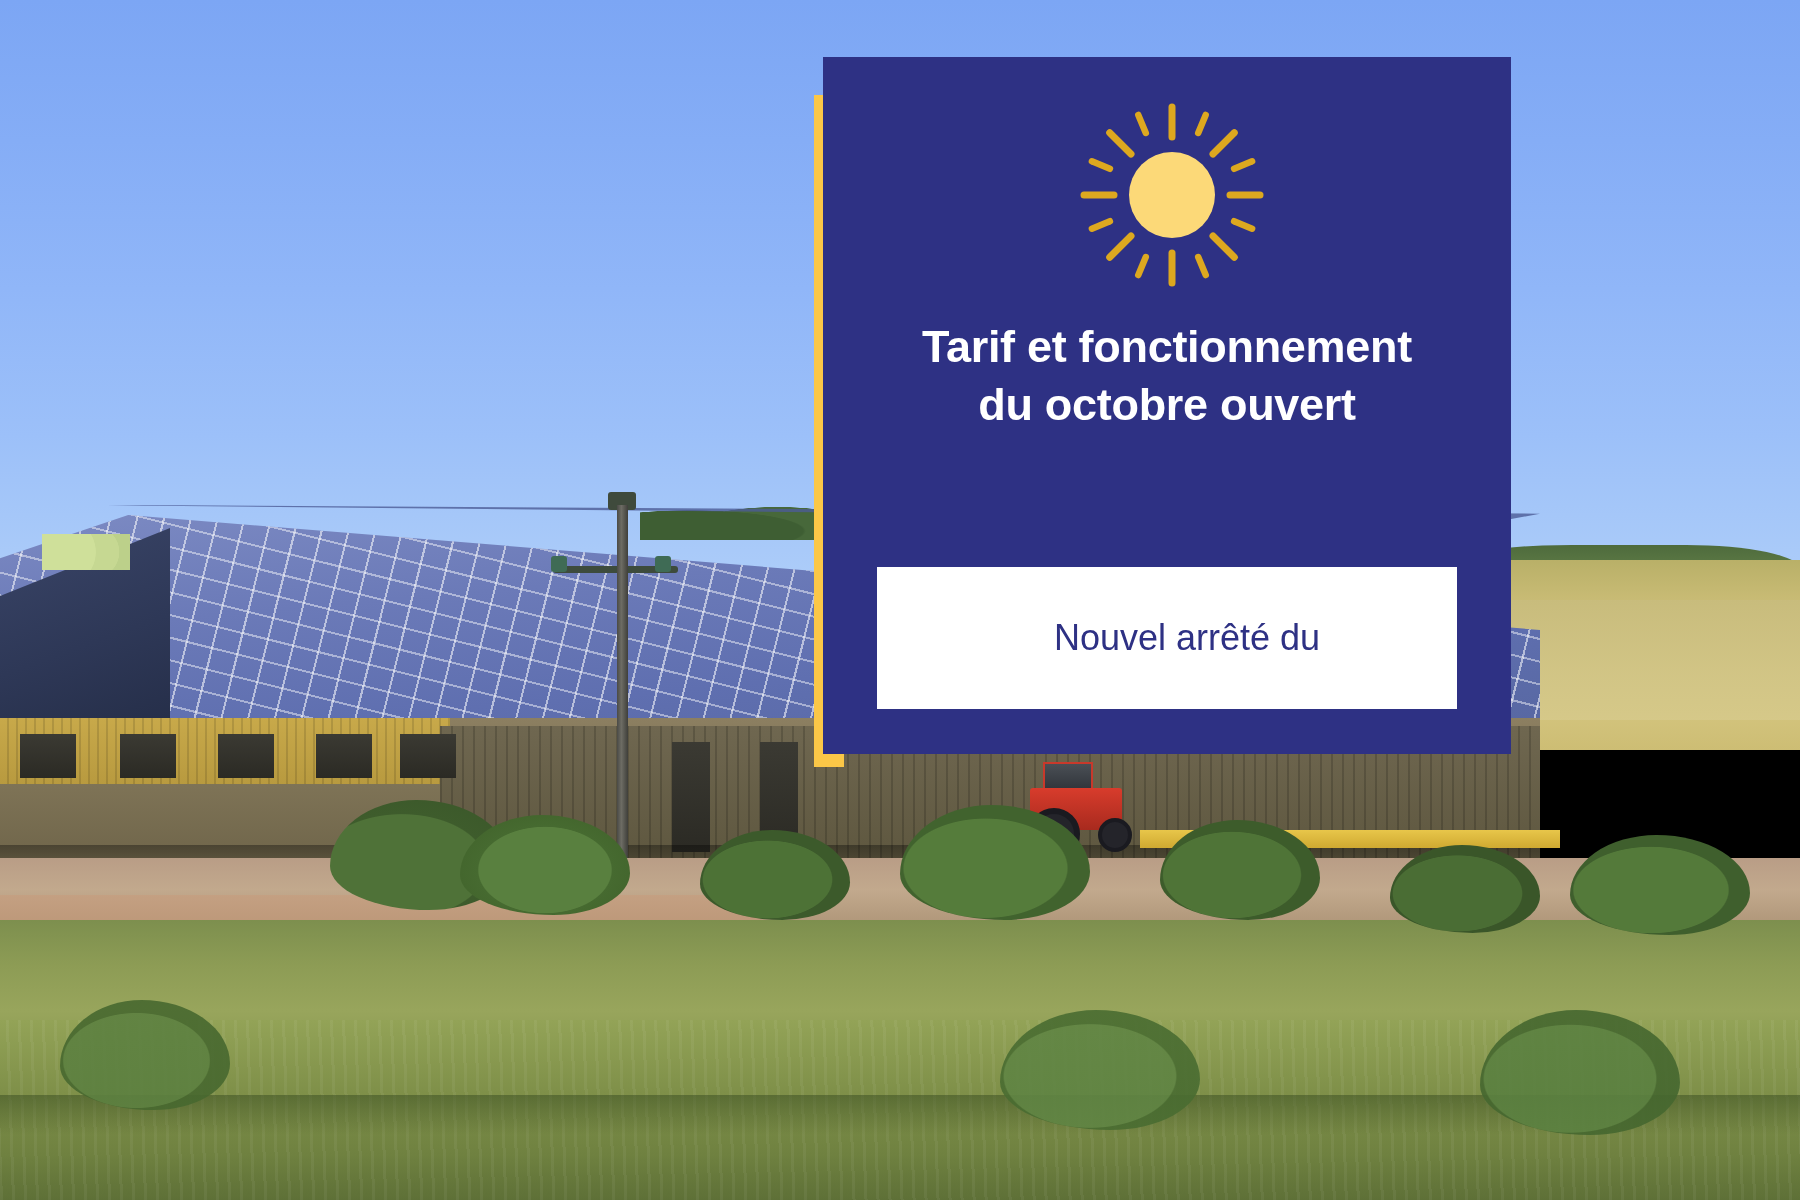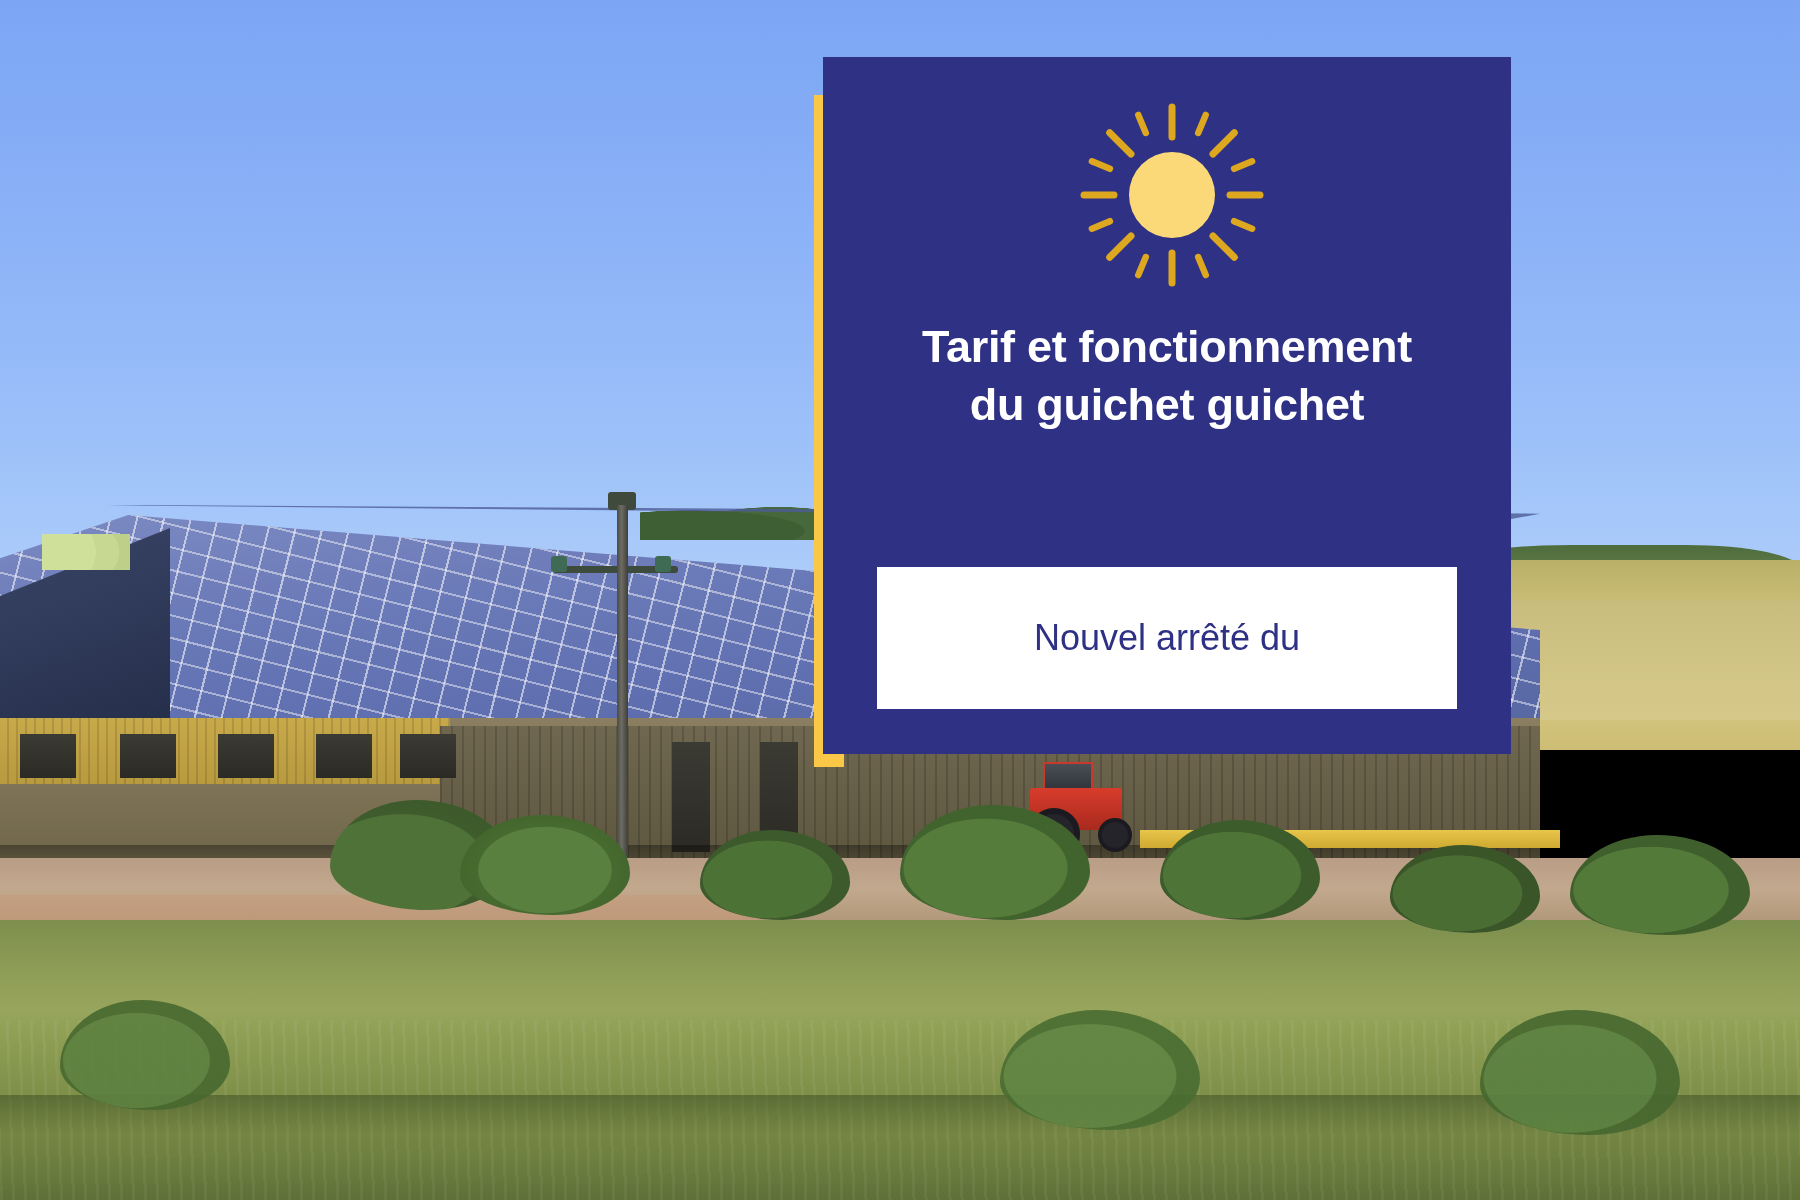--- a/index.html
+++ b/index.html
@@ -173,21 +173,21 @@
   .title-line{display:block;}
 
   
   .card{
     position:absolute;left:877px;top:567px;width:580px;height:142px;
     background:#ffffff;
   }
   .card-text{
     position:absolute;left:877px;top:567px;width:580px;height:142px;
     display:flex;align-items:center;justify-content:center;
-    color:#2e3184;font-size:36px;line-height:1.32;font-weight:400;text-align:center;
+    color:#2e3184;font-size:36px;line-height:1.32;font-weight:400;text-align:center;padding-left:20px;
   }
   .card-line{display:block;}
 </style>
 </head>
 <body>
 
 <div id="stage">
 
   <div class="photo">
 
@@ -274,21 +274,21 @@
         <line x1="133.7" y1="180.1" x2="126.2" y2="162.1"></line>
         <line x1="66.3" y1="180.1" x2="73.8" y2="162.1"></line>
         <line x1="19.9" y1="133.7" x2="37.9" y2="126.2"></line>
         <line x1="19.9" y1="66.3" x2="37.9" y2="73.8"></line>
       </g>
     </svg>
   </div>
 
   <div class="title">
     <span class="title-line">Tarif et fonctionnement</span>
-    <span class="title-line">du guichet guichet</span>
+    <span class="title-line">du octobre ouvert</span>
   </div>
 
   <div class="card"></div>
   <div class="card-text">
     <span class="card-line">Nouvel arrêté du</span>
   </div>
 
 </div>
 
 </body></html>

